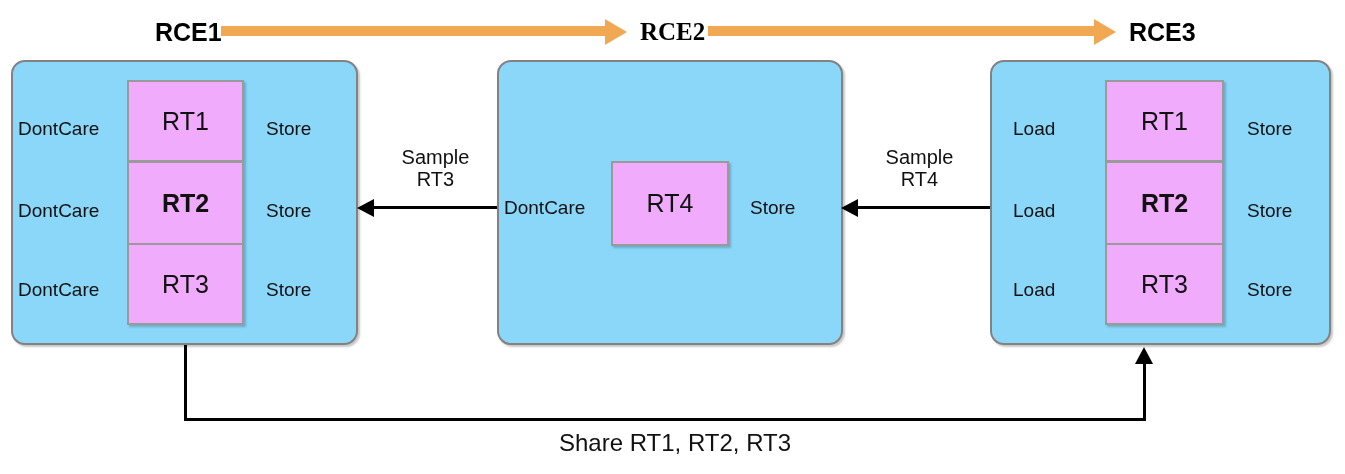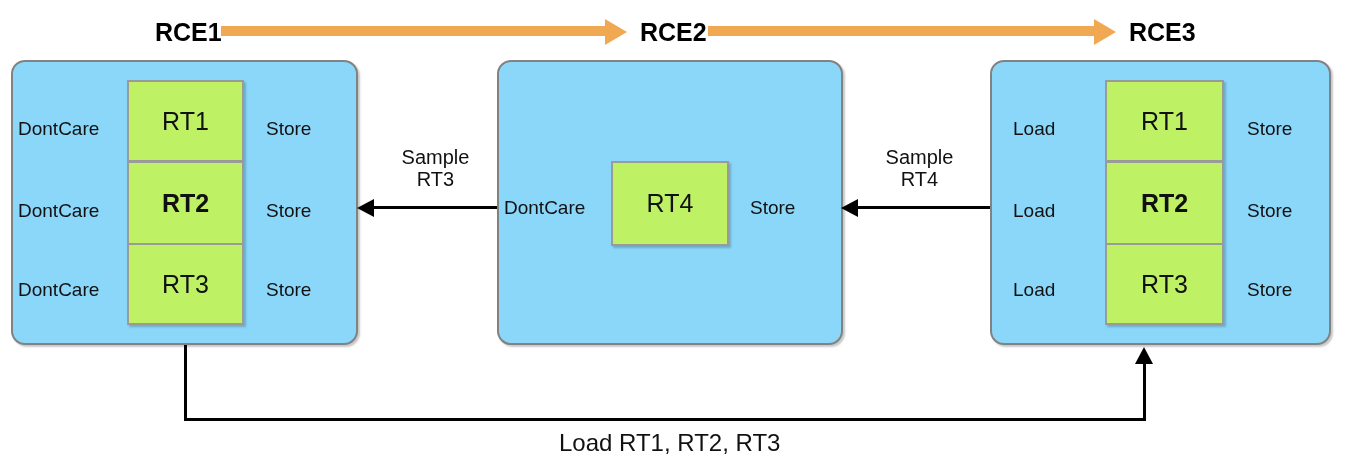--- a/index.html
+++ b/index.html
@@ -1,21 +1,21 @@
 <!DOCTYPE html>
 <html><head>
 <meta charset="utf-8">
 <style>
   html,body{margin:0;padding:0;background:#ffffff;}
   #stage{position:relative;width:1345px;height:474px;background:#ffffff;
          font-family:"Liberation Sans","DejaVu Sans",sans-serif;overflow:hidden;}
   .panel{position:absolute;background:#8AD7FA;border:2px solid #828282;
          border-radius:14px;box-sizing:border-box;
          box-shadow:2px 2px 2px rgba(0,0,0,0.22);}
-  .regbox{position:absolute;background:#bef264;border:2px solid #9a9a9a;
+  .regbox{position:absolute;background:#f0abfc;border:2px solid #9a9a9a;
           box-sizing:border-box;display:flex;align-items:center;
           justify-content:center;font-size:25px;color:#111111;
           box-shadow:2px 2px 2px rgba(0,0,0,0.20);}
   .regbox.stacked{border-bottom-width:1px;border-top-width:1px;font-weight:bold;}
   .sidelbl{position:absolute;font-size:19px;color:#111111;
            display:flex;align-items:center;white-space:nowrap;}
   .sidelbl.r{justify-content:flex-start;text-align:center;}
   .rcelbl{position:absolute;font-size:25px;font-weight:bold;color:#000000;
           white-space:nowrap;display:flex;align-items:center;}
   .oarrow{position:absolute;height:10px;background:#F0A952;}
@@ -36,21 +36,21 @@
 </style>
 </head>
 <body>
 
 <div id="stage">
 
   <div class="rcelbl" style="left:155px;top:18px;height:28px;">RCE1</div>
   <div class="oarrow" style="left:221px;top:26px;width:386px;"></div>
   <div class="ohead" style="left:605px;top:19px;"></div>
 
-  <div class="rcelbl" style="left:640px;top:18px;height:28px;">RCE2</div>
+  <div class="rcelbl" style="left:640px;top:18px;height:28px;font-family:Liberation Serif, serif;">RCE2</div>
   <div class="oarrow" style="left:708px;top:26px;width:388px;"></div>
   <div class="ohead" style="left:1094px;top:19px;"></div>
 
   <div class="rcelbl" style="left:1129px;top:18px;height:28px;">RCE3</div>
 
   <div class="panel" style="left:11px;top:60px;width:347px;height:285px;"></div>
 
   <div class="sidelbl" style="left:12px;top:108px;width:113px;height:42px;justify-content:flex-start;padding-left:6px;">DontCare</div>
   <div class="sidelbl" style="left:12px;top:190px;width:113px;height:42px;justify-content:flex-start;padding-left:6px;">DontCare</div>
   <div class="sidelbl" style="left:12px;top:269px;width:113px;height:42px;justify-content:flex-start;padding-left:6px;">DontCare</div>
@@ -94,15 +94,15 @@
   <div class="lhead" style="left:841px;top:199px;"></div>
   <div class="edgelbl" style="left:862px;top:146px;width:115px;">
     <span>Sample</span><br>
     <span>RT4</span>
   </div>
 
   <div class="vline" style="left:184px;top:345px;height:76px;"></div>
   <div class="hline" style="left:184px;top:418px;width:962px;"></div>
   <div class="vline" style="left:1143px;top:363px;height:58px;"></div>
   <div class="uhead" style="left:1135px;top:347px;"></div>
-  <div class="bottomlbl" style="left:559px;top:429px;">Load RT1, RT2, RT3</div>
+  <div class="bottomlbl" style="left:559px;top:429px;">Share RT1, RT2, RT3</div>
 
 </div>
 
 </body></html>

